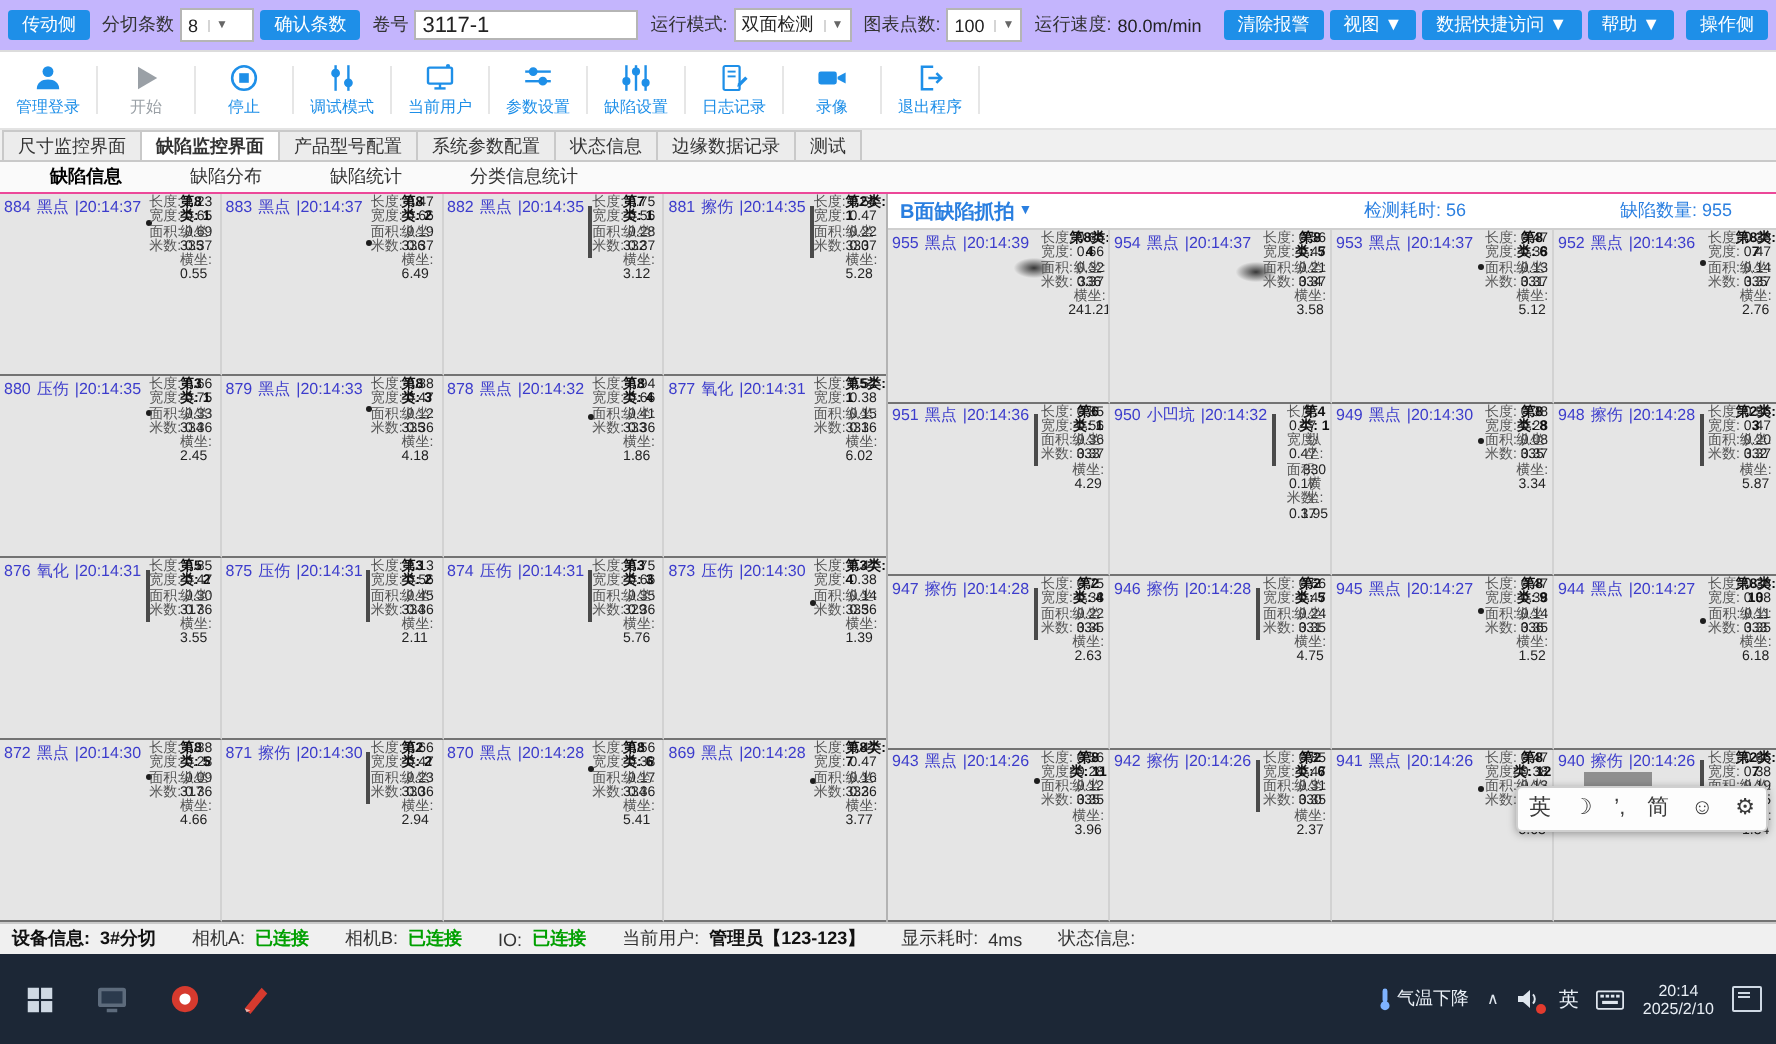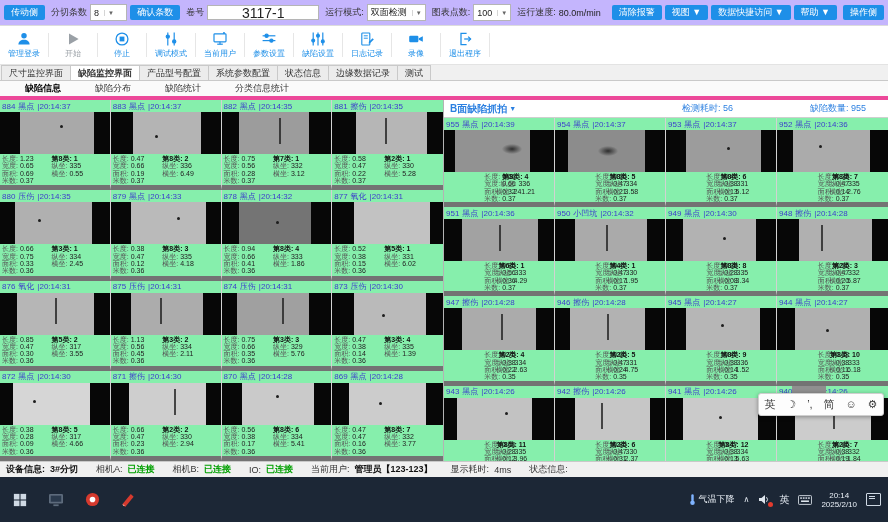--- a/index.html
+++ b/index.html
@@ -13,55 +13,55 @@
   .wctrls{margin-left:auto;display:flex;gap:14px;color:#bdbdbd;font-size:9px;}
   .wctrls span{cursor:pointer;}
   
   .toolbar1{height:25px;background:#c4b5fd;border-bottom:1px solid #dcdcdc;display:flex;
     align-items:center;gap:3px;padding:0 4px;font-size:9px;color:#333;white-space:nowrap;flex:0 0 auto;}
   .bbtn{background:#1e8fe8;color:#fff;border-radius:2px;padding:3px 7px;font-size:9px;line-height:1;cursor:pointer;}
   .lbl{color:#333;margin-left:3px;}
   .sel{background:#fff;border:1px solid #b5b5b5;height:15px;display:inline-flex;align-items:center;
     padding:0 3px;gap:5px;color:#222;cursor:pointer;}
   .sel .arr{font-size:6px;color:#666;border-left:1px solid #d5d5d5;padding-left:3px;}
-  .tinput{height:13px;border:1px solid #b5b5b5;font-size:14px;padding:0 3px;width:104px;
-    font-family:inherit;color:#222;text-align:center;}
+  .tinput{height:13px;border:1px solid #b5b5b5;font-size:11px;padding:0 3px;width:104px;
+    font-family:inherit;color:#222;}
   .val{color:#222;}
   .sp{flex:1;}
   
   .toolbar2{height:38px;background:#fff;border-bottom:1px solid #e3e3e3;display:flex;
     align-items:stretch;padding:0 2px;flex:0 0 auto;}
   .tbtn{width:44px;display:flex;flex-direction:column;align-items:center;justify-content:center;
     gap:1px;color:#1e8fe8;font-size:8px;cursor:pointer;}
   .tbtn.disabled{color:#9aa0a6;}
   .tbtn svg{width:16px;height:16px;display:block;}
   .tsep{width:1px;background:#e6e6e6;margin:7px 2px;}
   
   .maintabs{height:15px;background:#f0f0f0;display:flex;font-size:9px;border-bottom:1px solid #c9c9c9;
     padding-left:1px;flex:0 0 auto;}
   .mtab{padding:0 7px;border:1px solid #c9c9c9;border-bottom:none;background:#ececec;color:#333;
     display:flex;align-items:center;margin-right:-1px;cursor:pointer;}
   .mtab.active{background:#fff;font-weight:bold;}
-  .subtabs{height:15px;background:#fafafa;display:flex;font-size:9px;border-bottom:4px solid #ec4899;
+  .subtabs{height:15px;background:#fafafa;display:flex;font-size:9px;border-bottom:1px solid #ec4899;
     padding-left:8px;flex:0 0 auto;align-items:center;}
   .stab{padding:0 17px;color:#333;height:100%;display:flex;align-items:center;cursor:pointer;}
   .stab.active{font-weight:bold;color:#000;}
   
   .content{flex:1;display:flex;overflow:hidden;background:#fff;}
   .panel{width:443px;display:flex;flex-direction:column;border-right:1px solid #b3b3b3;overflow:hidden;}
   .panel:last-child{border-right:none;width:444px;text-align:center;}
   .phead{height:17px;display:flex;align-items:center;font-size:9px;border-bottom:1px solid #cfcfcf;
     padding:0 6px;flex:0 0 auto;color:#2a7fe0;}
   .ptitle{font-weight:bold;font-size:10px;width:190px;display:flex;align-items:center;gap:2px;}
   .psort{font-size:7px;}
   .ptime{width:135px;}
   .pcount{margin-left:auto;padding-right:16px;}
   .grid{flex:1;display:grid;grid-template-columns:repeat(4,1fr);grid-auto-rows:1fr;}
-  .cell{border-right:1px solid #d2d2d2;border-bottom:5px solid #737373;display:flex;
-    flex-direction:column;overflow:hidden;background:#86efac;cursor:pointer;}
+  .cell{border-right:1px solid #d2d2d2;border-bottom:1px solid #737373;display:flex;
+    flex-direction:row;overflow:hidden;background:#e5e5e5;cursor:pointer;}
   .cell:nth-child(4n){border-right:none;}
   .clabel{height:12px;font-size:8px;color:#3c3ccc;display:flex;align-items:center;gap:3px;
     padding:0 2px;white-space:nowrap;flex:0 0 auto;}
   .cimg{height:42px;position:relative;flex:0 0 auto;}
   .spotmark{position:absolute;width:3px;height:3px;background:#1d1d1d;border-radius:50%;}
   .linemark{position:absolute;top:14%;width:2px;height:62%;background:rgba(35,35,35,.8);}
   .blobmark{position:absolute;width:20px;height:10px;transform:translate(-50%,-50%);
     background:radial-gradient(ellipse,rgba(35,35,35,.9),rgba(35,35,35,0) 72%);}
   .cinfo{flex:1;position:relative;font-size:7px;line-height:7.3px;color:#222;padding:1px 0 0 2px;}
   .cinfo .k{color:#555;}

